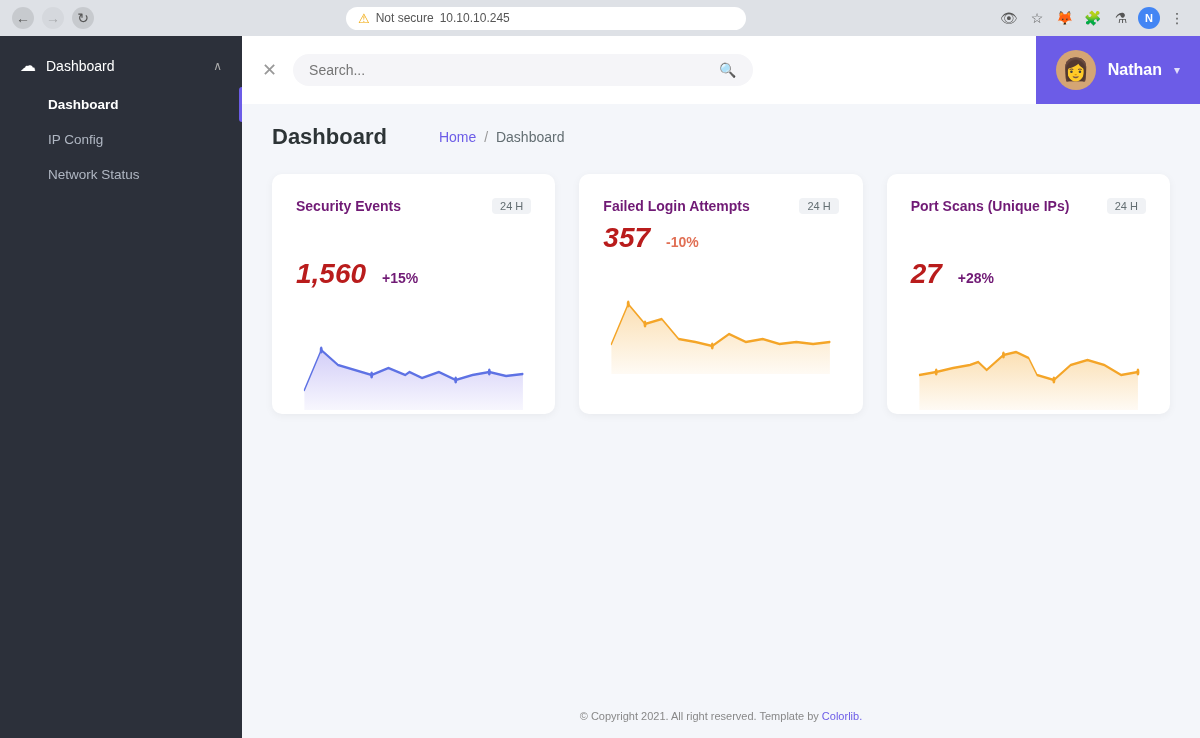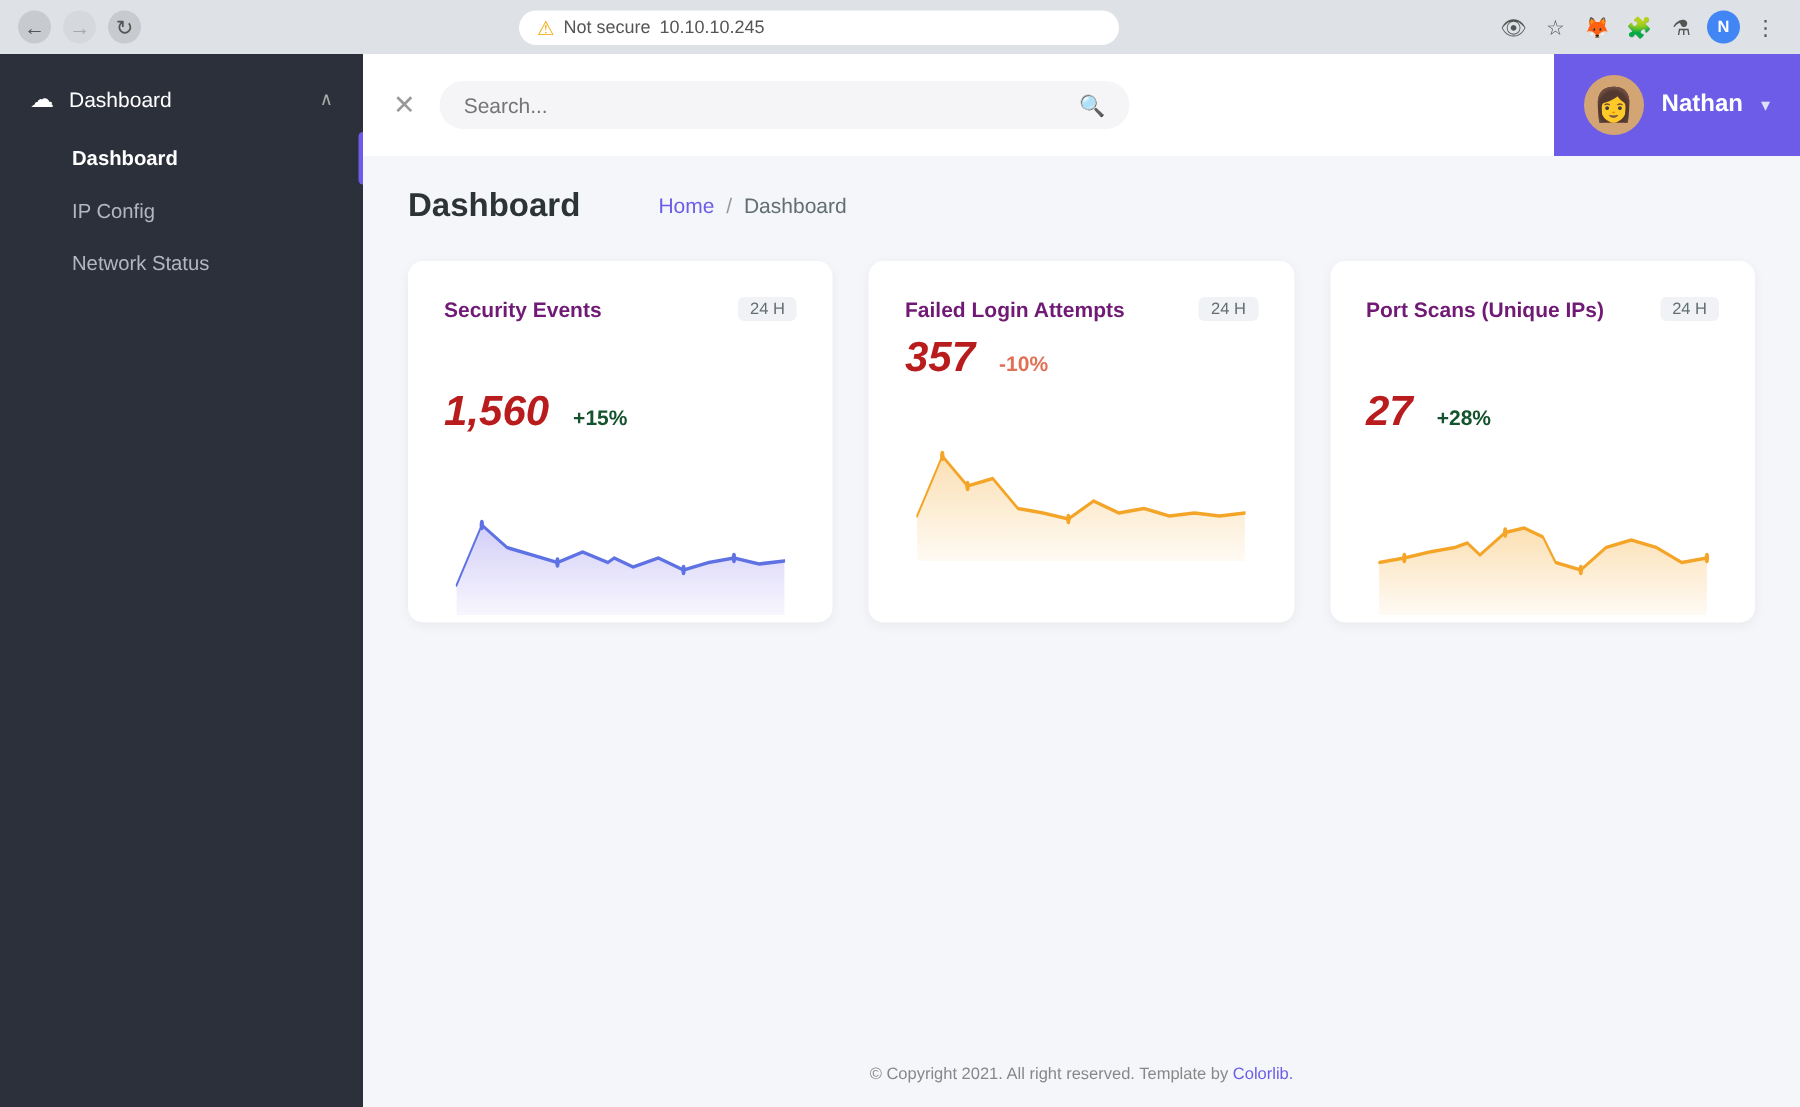--- a/index.html
+++ b/index.html
@@ -279,21 +279,21 @@
     .card-value {
       font-size: 28px;
       font-weight: 700;
       color: #b91c1c;
       font-style: italic;
     }
     .card-change {
       font-size: 14px;
       font-weight: 600;
     }
-    .card-change.positive { color: #14532d; margin-top: 48px; }
+    .card-change.positive { color: #701a75; margin-top: 48px; }
     .card-change.negative { color: #e17055; }
     .card-chart {
       width: 100%;
       height: 100px;
     }
 
     
     .footer {
       text-align: center;
       padding: 16px;

